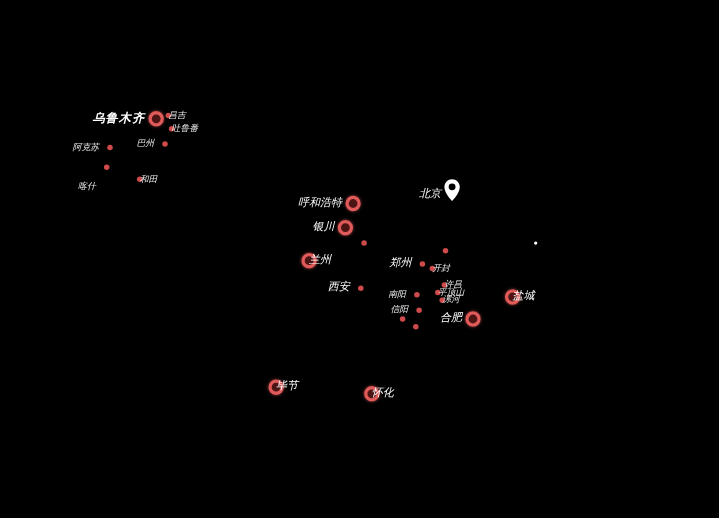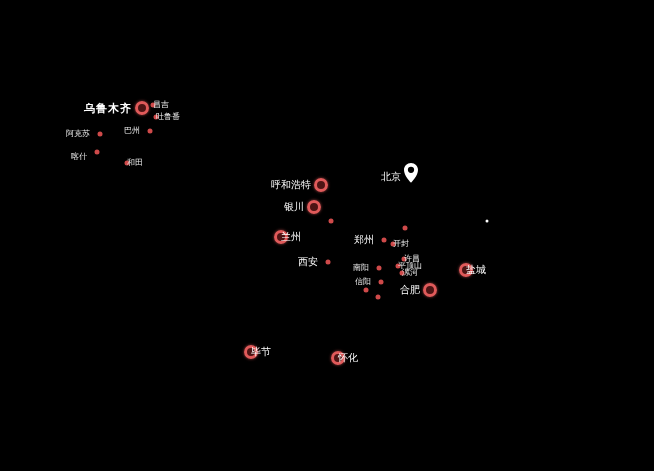--- a/index.html
+++ b/index.html
@@ -51,20 +51,21 @@
     height: 22px;
   }
   .pin-marker svg { display: block; }
   .label {
     position: absolute;
     top: 0;
     transform: translateY(-50%);
     white-space: nowrap;
     color: #ffffff;
     line-height: 1;
+    font-style: italic;
   }
   .side-right .label { left: 0; }
   .side-left  .label { right: 10px; }
   .size-normal .label { font-size: 10px; }
   .size-title  .label { font-size: 11px; font-weight: 700; letter-spacing: 1px; }
   .size-small  .label { font-size: 8px; color: #ededed; }
 </style>
 </head>
 <body>
 
@@ -85,21 +86,21 @@
       <div class="city side-left size-small" style="left: 150px; top: 131px;">
         <span class="marker dot-marker"></span>
         <span class="label">巴州</span>
       </div>
       <div class="city side-left size-small" style="left: 100px; top: 134px;">
         <span class="marker dot-marker"></span>
         <span class="label">阿克苏</span>
       </div>
       <div class="city side-left size-small" style="left: 97px; top: 152px;">
         <span class="marker dot-marker"></span>
-        <span class="label" style="top: 5px;">喀什</span>
+        <span class="label" style="top: 18px;">喀什</span>
       </div>
       <div class="city side-right size-small" style="left: 127px; top: 163px;">
         <span class="marker dot-marker"></span>
         <span class="label">和田</span>
       </div>
       <div class="city side-left size-normal" style="left: 321px; top: 185px;">
         <span class="marker donut-marker"></span>
         <span class="label">呼和浩特</span>
       </div>
       <div class="city side-left size-normal" style="left: 411px; top: 184px;">

